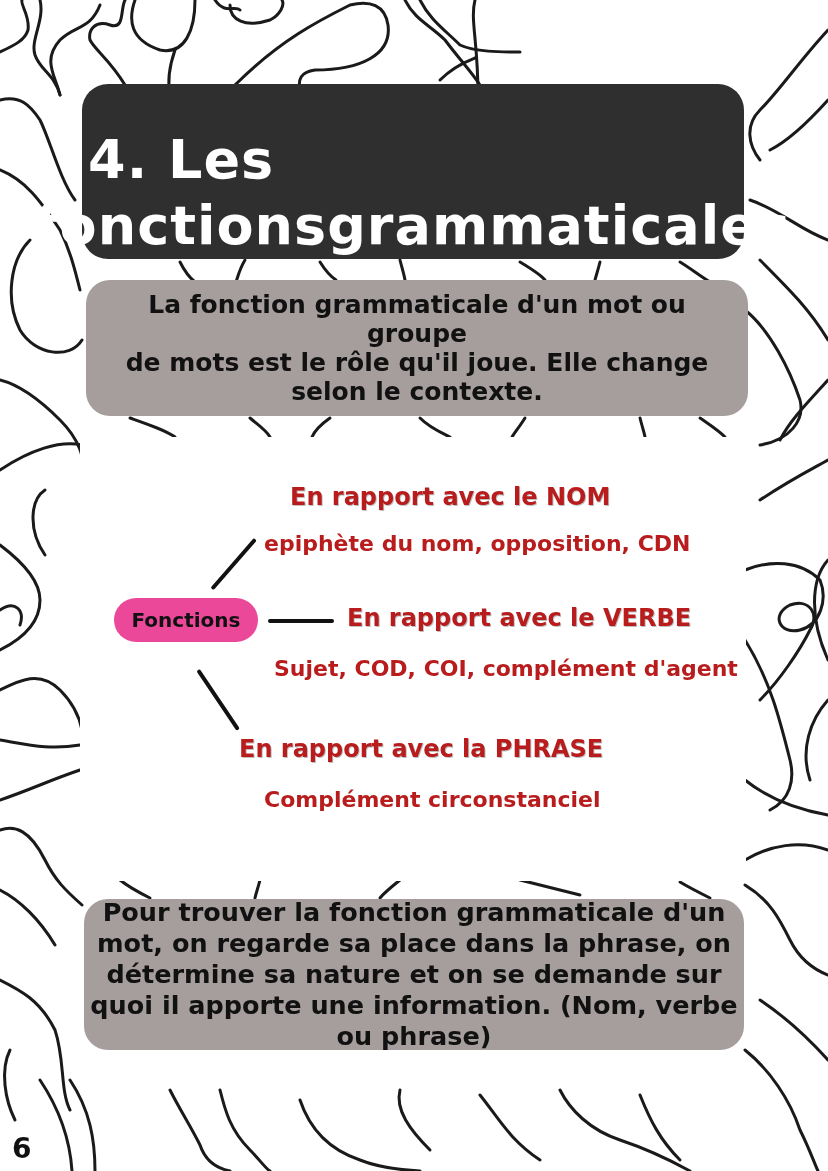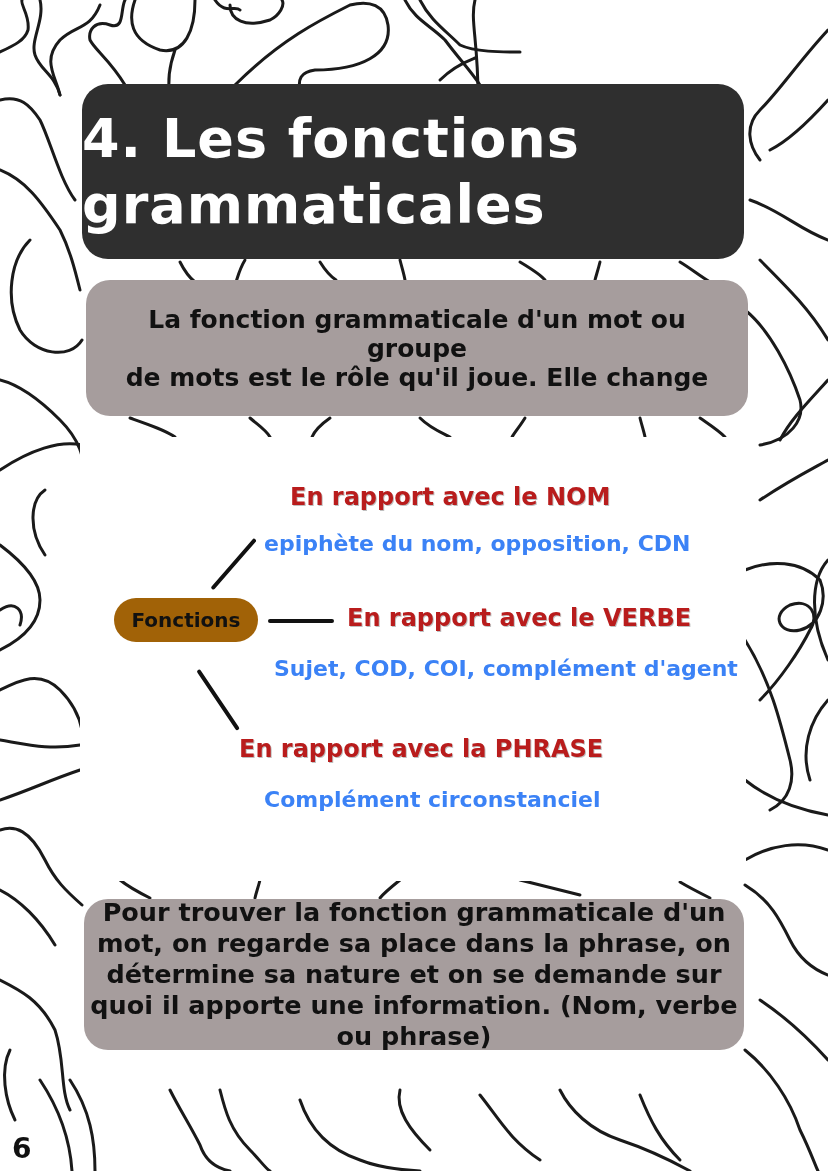--- a/index.html
+++ b/index.html
@@ -4,21 +4,21 @@
   <style>
     * { box-sizing: border-box; margin: 0; padding: 0; }
     html, body { width: 828px; height: 1171px; overflow: hidden; background: #ffffff; }
     body { position: relative; font-family: "DejaVu Sans", sans-serif; color: #111; }
 
     #bg { position: absolute; left: 0; top: 0; width: 828px; height: 1171px; }
 
     .title-box {
       position: absolute; left: 82px; top: 84px; width: 662px; height: 175px;
       background: #2f2f2f; border-radius: 26px;
-      display: flex; flex-direction: column; align-items: flex-start; justify-content: center;
+      display: flex; flex-direction: row; align-items: flex-end; justify-content: center;
     }
     .title-box .line {
       color: #ffffff; font-family: "DejaVu Sans", sans-serif; font-weight: bold;
       font-size: 54px; line-height: 66px; letter-spacing: 1px; text-align: center;
     }
 
     .gray-box {
       position: absolute; background: #a69d9d; border-radius: 24px;
       display: flex; flex-direction: column; align-items: center; justify-content: center;
       text-align: center;
@@ -32,33 +32,33 @@
     .outro { left: 84px; top: 899px; width: 660px; height: 151px; }
     .outro .line { font-size: 25.5px; line-height: 31px; }
 
     .panel {
       position: absolute; left: 80px; top: 437px; width: 666px; height: 444px;
       background: #ffffff;
     }
 
     .node {
       position: absolute; left: 114px; top: 598px; width: 144px; height: 44px;
-      background: #a16207; border-radius: 22px;
+      background: #ec4899; border-radius: 22px;
       display: flex; align-items: center; justify-content: center;
       font-family: "DejaVu Sans", sans-serif; font-weight: bold; font-size: 20px; color: #111;
     }
 
     .branch-title {
       position: absolute; font-family: "DejaVu Sans", sans-serif; font-weight: bold;
       font-size: 24px; color: #b91c1c; white-space: nowrap;
       text-shadow: 1px 1px 0 rgba(0,0,0,0.25);
     }
     .branch-sub {
       position: absolute; font-family: "DejaVu Sans", sans-serif; font-weight: bold;
-      font-size: 23px; color: #3b82f6; white-space: nowrap;
+      font-size: 23px; color: #b91c1c; white-space: nowrap;
     }
 
     .connector { position: absolute; background: #111; height: 4px; transform-origin: left center; border-radius: 2px; }
 
     .page-number {
       position: absolute; left: 12px; top: 1132px;
       font-family: "DejaVu Sans", sans-serif; font-weight: bold; font-size: 28px; color: #111;
     }
   </style>
 </head>
@@ -148,20 +148,21 @@
 
 <div class="title-box">
   <div class="line">4. Les fonctions</div>
   <div class="line">grammaticales</div>
 </div>
 
 <div class="gray-box intro">
   <div class="line">La fonction grammaticale d'un mot ou</div>
   <div class="line">groupe</div>
   <div class="line">de mots est le rôle qu'il joue. Elle change</div>
+  <div class="line">selon le contexte.</div>
 </div>
 
 <div class="panel"></div>
 
 <div class="connector" style="left:212px; top:587px; width:66px; transform: rotate(-49deg);"></div>
 <div class="connector" style="left:268px; top:619px; width:66px;"></div>
 <div class="connector" style="left:198px; top:668px; width:72px; transform: rotate(56deg);"></div>
 
 <div class="node">Fonctions</div>
 

